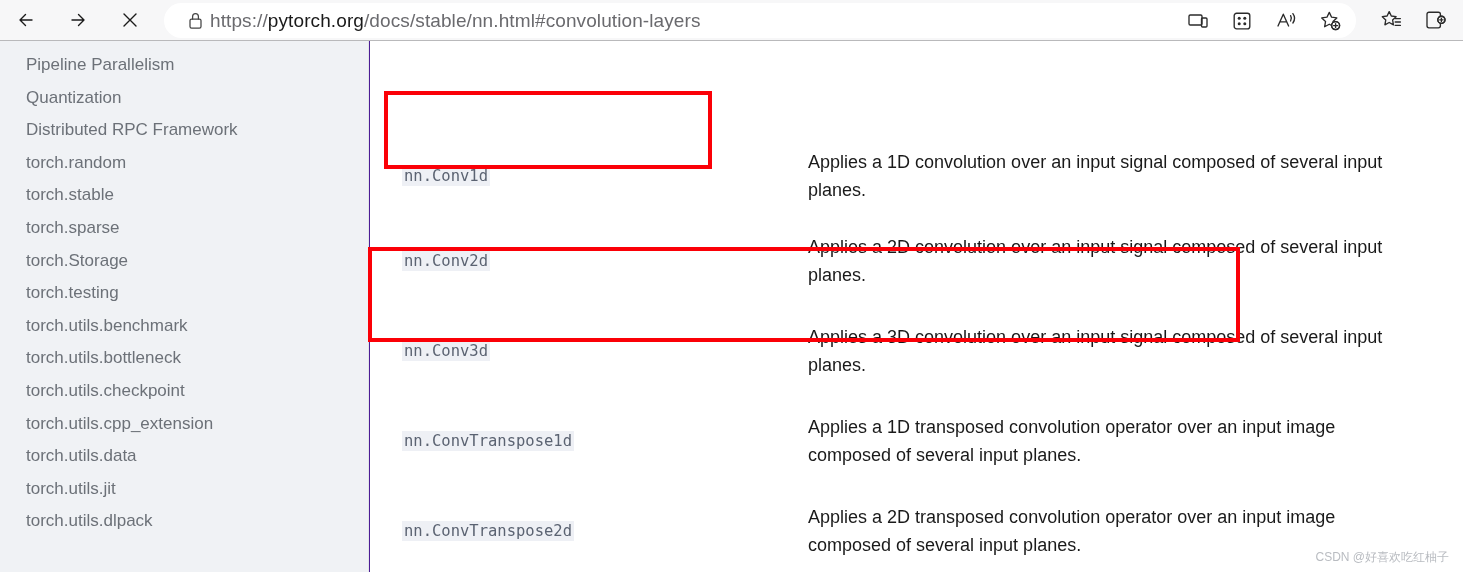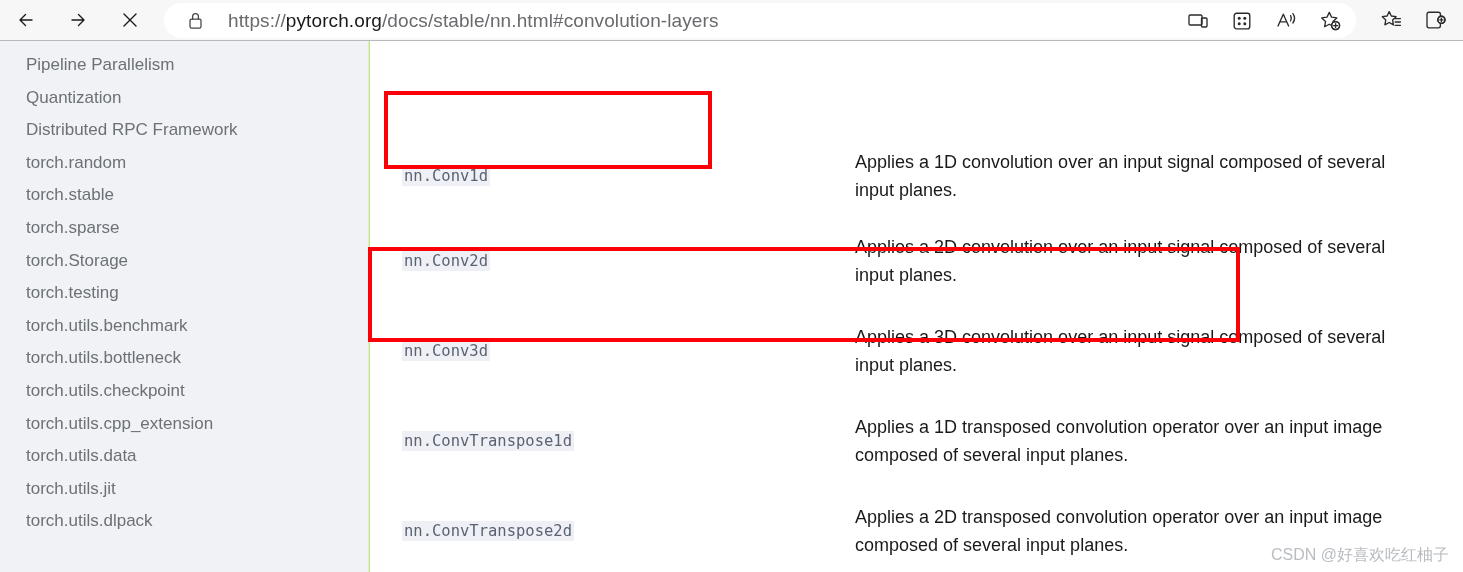--- a/index.html
+++ b/index.html
@@ -47,21 +47,20 @@
 
   .lock-icon {
     width: 30px; height: 30px;
     margin-left: 16px;
     flex: none;
     display: flex; align-items: center; justify-content: center;
     color: #444;
   }
 
   .url-text {
-    margin-left: 18px;
     font-size: 19px;
     letter-spacing: 0.1px;
     color: #6a6a6e;
     white-space: nowrap;
     overflow: hidden;
   }
   .url-text .host { color: #1a1a1a; }
 
   .pill-actions {
     position: absolute;
@@ -81,21 +80,21 @@
     right: 6px; top: 3px;
     height: 35px;
     display: flex; align-items: center;
   }
 
   
   .page {
     position: absolute;
     left: 0; top: 41px;
     width: 1463px; height: 531px;
-    background: #bef264;
+    background: #4c1d95;
     overflow: hidden;
   }
 
   .sidebar {
     position: absolute;
     left: 0; top: 0;
     width: 369px; height: 531px;
     background: #f0f2f5;
     border-right: 1px solid #e3e5ea;
     padding-top: 8px;
@@ -131,21 +130,20 @@
   .api-table {
     position: absolute;
     left: 0; top: 95px;
     width: 1093px;
   }
 
   .api-row {
     display: flex;
     align-items: center;
     width: 1093px;
-    gap: 47px;
   }
   .api-row .cell-name {
     width: 438px;
     flex: none;
     padding-left: 32px;
   }
   .api-row .cell-desc {
     flex: 1;
     padding-right: 47px;
   }
@@ -178,21 +176,21 @@
     width: 328px; height: 78px;
   }
   #annot-conv2d {
     left: 368px; top: 206px;
     width: 872px; height: 95px;
   }
 
   .watermark {
     position: absolute;
     right: 14px; bottom: 6px;
-    font-size: 16px;
+    font-size: 12px;
     color: #b9bcc1;
     white-space: nowrap;
   }
 </style>
 </head>
 <body>
 
 <div class="browser-toolbar">
 
   <div class="nav-btn" id="nav-back">

